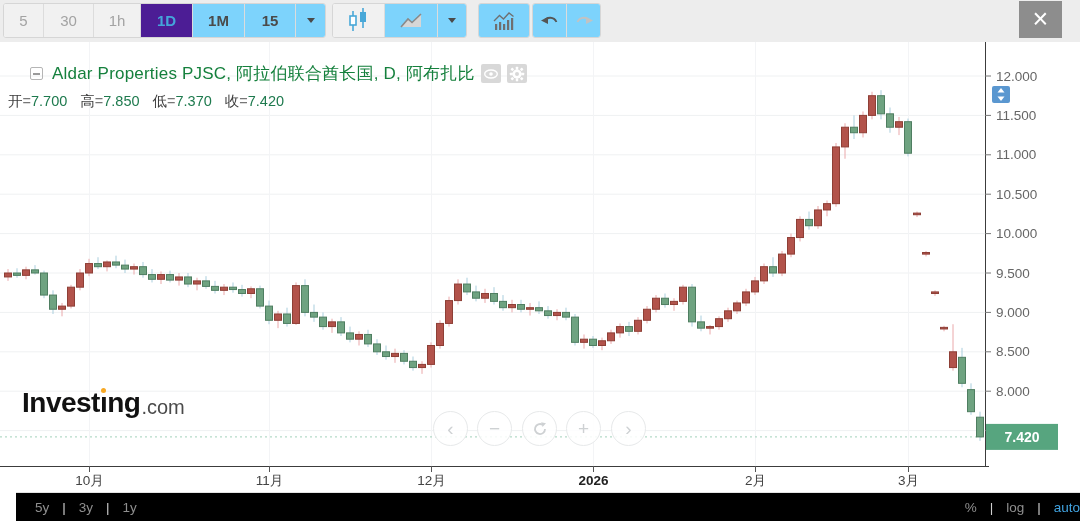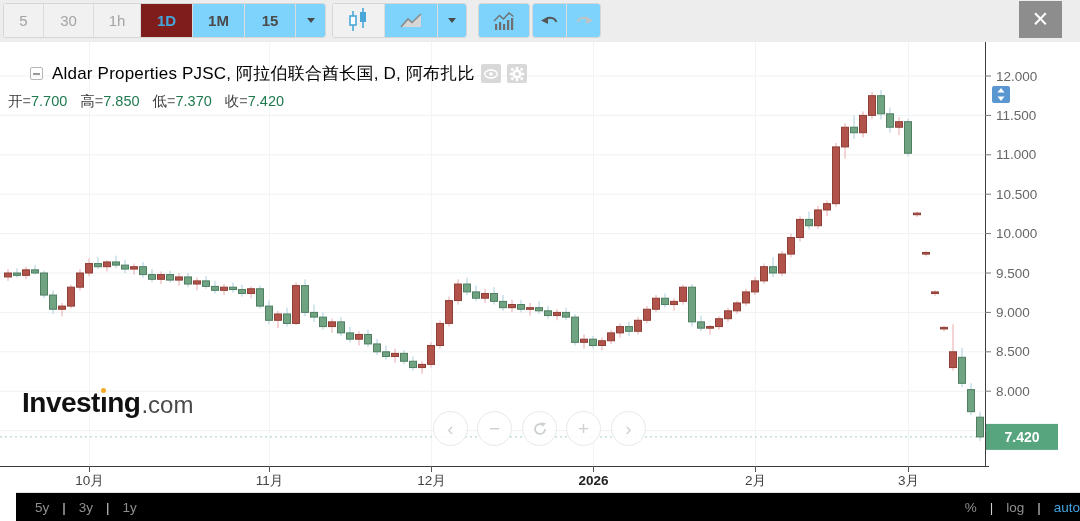--- a/index.html
+++ b/index.html
@@ -9,53 +9,53 @@
 
   
   #toolbar { position:absolute; top:0; left:0; width:1080px; height:42px; background:#ededed; }
   .tb-group { position:absolute; top:3px; display:flex; height:35px; border:1px solid #d6d6d6;
     border-radius:3px; overflow:hidden; background:#fff; }
   .tb-btn { display:flex; align-items:center; justify-content:center; height:100%;
     border-right:1px solid #dcdcdc; font-size:15px; font-weight:bold; color:#4a4a4a;
     background:#7dd3fc; cursor:pointer; }
   .tb-btn:last-child { border-right:none; }
   .tb-btn.muted { background:#f1f1f1; color:#a3a3a3; font-weight:normal; }
-  .tb-btn.active { background:#7f1d1d; color:#44a5da; }
+  .tb-btn.active { background:#4c1d95; color:#44a5da; }
   .tb-btn.graybg { background:#f1f1f1; }
   .caret { width:0; height:0; border-left:4.5px solid transparent; border-right:4.5px solid transparent;
     border-top:5px solid #4a4a4a; }
   #close-btn { position:absolute; left:1019px; top:1px; width:43px; height:37px; background:#8d8d8d;
     color:#fff; display:flex; align-items:center; justify-content:center; font-size:27px;
     cursor:pointer; line-height:1; }
 
   
   #chart-area { position:absolute; top:42px; left:0; width:1080px; height:450px; background:#fff; }
   #chart-svg { position:absolute; top:0; left:0; }
   #chart-svg text { font-family:"Liberation Sans","DejaVu Sans",sans-serif; }
 
   .pane-title { position:absolute; left:30px; top:20px; display:flex; align-items:center; }
   .collapse-box { width:13px; height:13px; border:1px solid #b5b5b5; border-radius:2px; margin-right:9px;
     position:relative; cursor:pointer; }
   .collapse-box::after { content:""; position:absolute; left:2px; right:2px; top:5px; height:1.5px; background:#9a9a9a; }
-  .title-text { font-size:17px; color:#000000; letter-spacing:0.2px; }
+  .title-text { font-size:17px; color:#15803d; letter-spacing:0.2px; }
   .mini-icon { width:20px; height:19px; background:#d8d8d8; border-radius:2px; margin-left:6px;
     display:flex; align-items:center; justify-content:center; cursor:pointer; }
 
   .ohlc { position:absolute; left:8px; top:50px; font-size:14.5px; display:flex; }
   .ohlc .item { margin-right:13px; }
   .ohlc .lbl { color:#3d3d3d; }
   .ohlc .eq { color:#777; }
   .ohlc .val { color:#1e7a4e; }
 
   .logo { position:absolute; left:22px; top:345px; display:flex; align-items:flex-end; cursor:pointer; }
   .logo .main { font-size:28px; font-weight:bold; color:#111; letter-spacing:-0.5px; }
   .logo .idot { position:relative; }
   .logo .idot::after { content:""; position:absolute; left:1px; top:1px; width:5px; height:5px;
     border-radius:50%; background:#f7a824; }
-  .logo .suffix { font-size:24px; color:#4a4a4a; margin-left:1px; }
+  .logo .suffix { font-size:20px; color:#4a4a4a; margin-left:1px; }
   .tv-credit { position:absolute; left:42px; top:381px; font-size:17px; color:#57a9db; cursor:pointer; }
 
   .nav-btn { position:absolute; top:369px; width:35px; height:35px; border-radius:50%;
     border:1.5px solid #e7e9ea; background:rgba(255,255,255,.85); color:#ced1d3;
     display:flex; align-items:center; justify-content:center; font-size:19px; cursor:pointer; }
 
   
   #bottom-bar { position:absolute; top:492px; left:0; width:1080px; height:29px; background:#000000;
     border-top:1px solid #e2e2e2; font-size:13.5px;margin-left:16px; }
   .bb-left { position:absolute; left:19px; top:0; height:28px; display:flex; align-items:center; }

